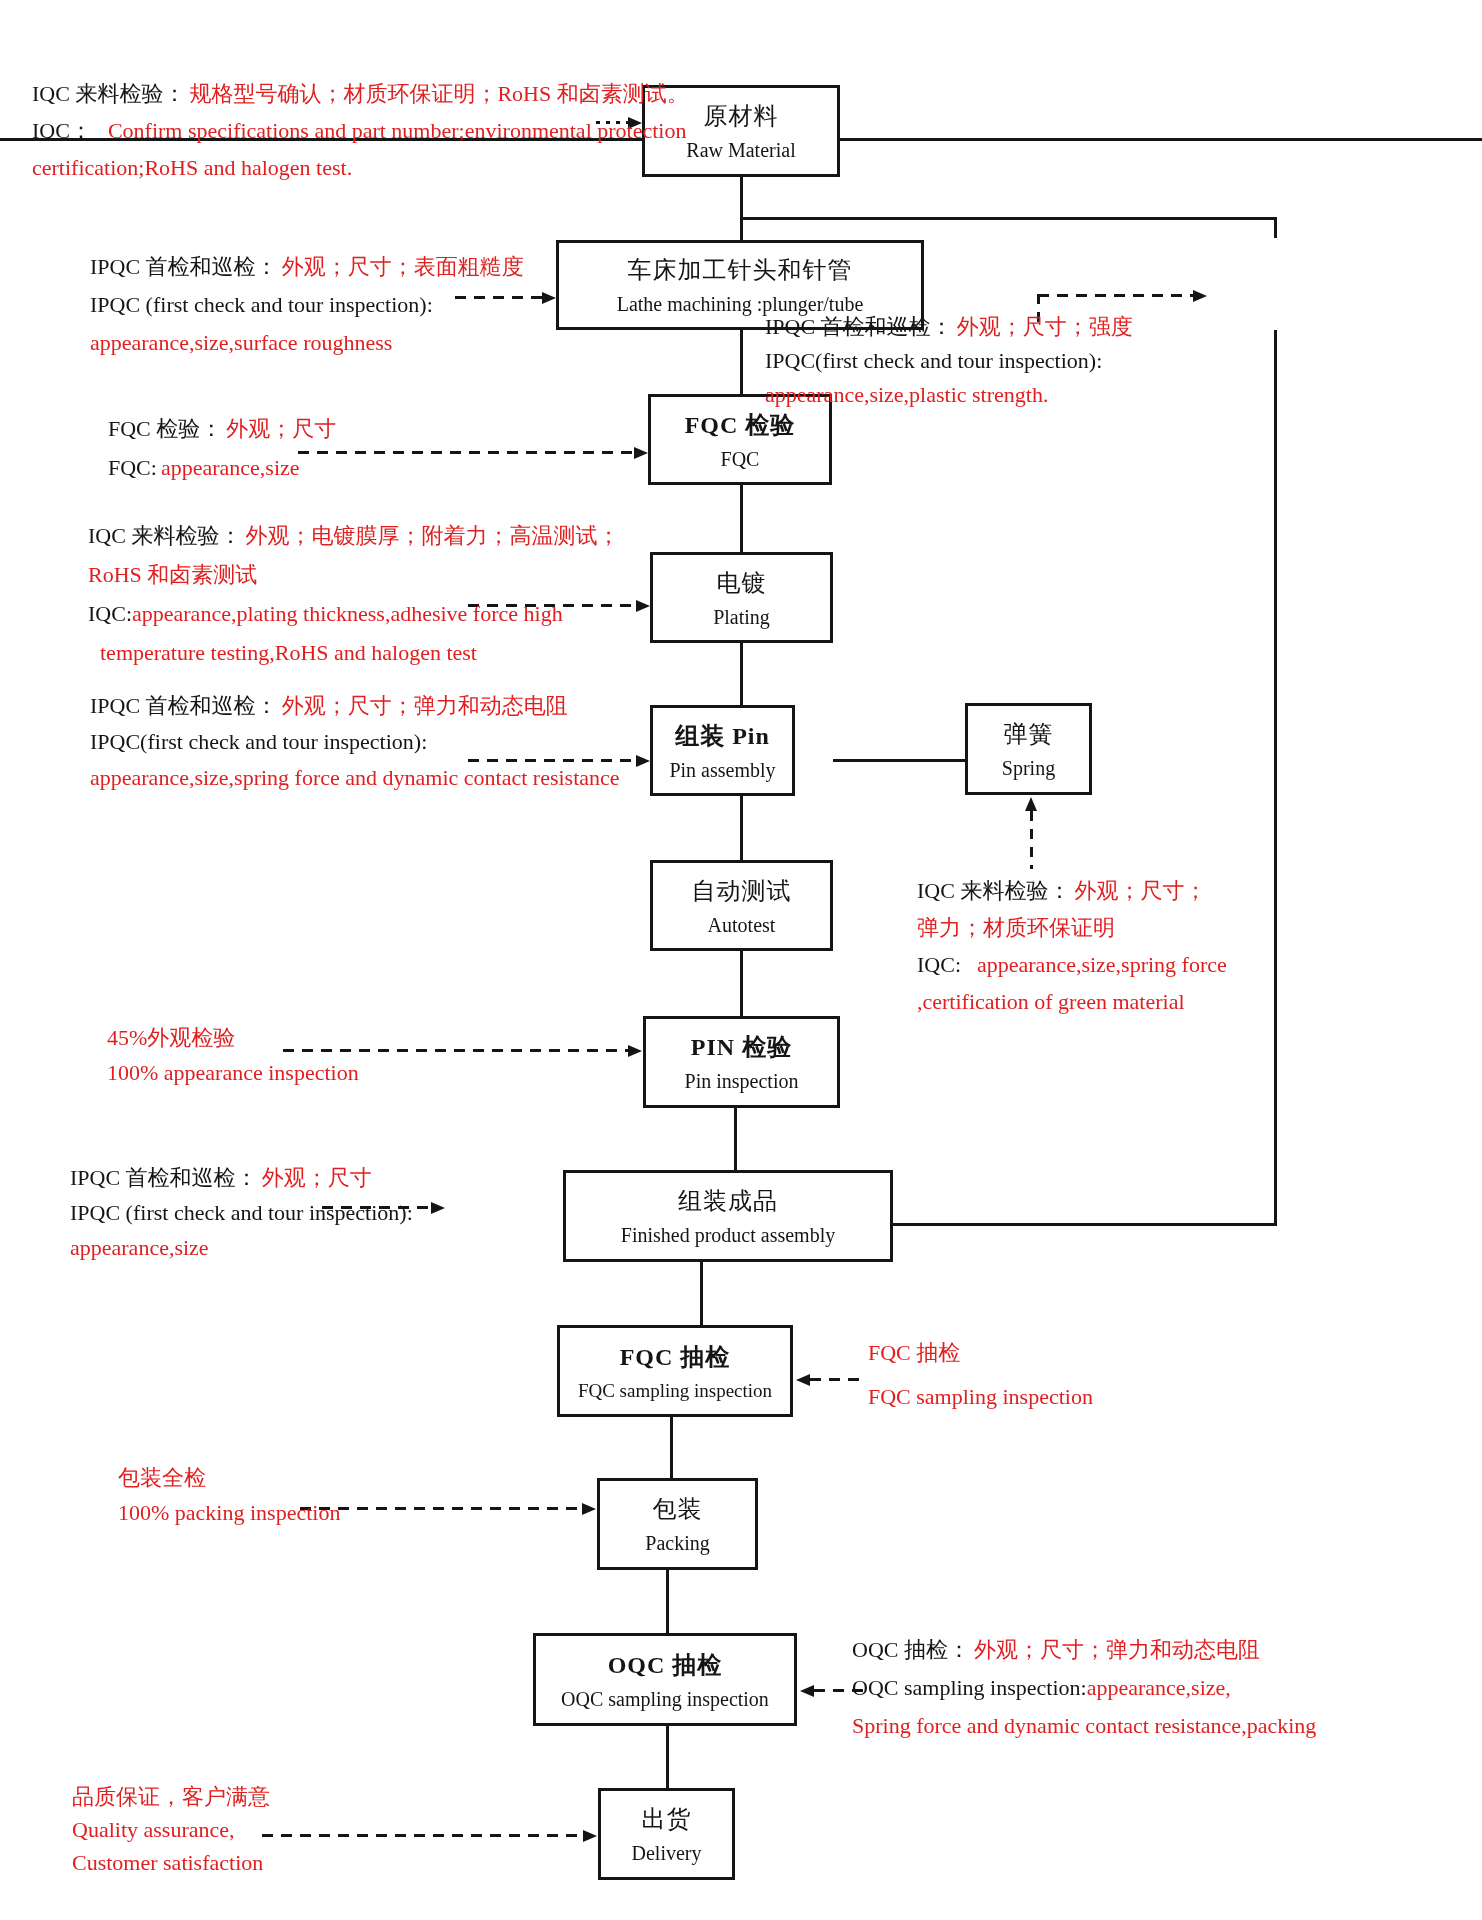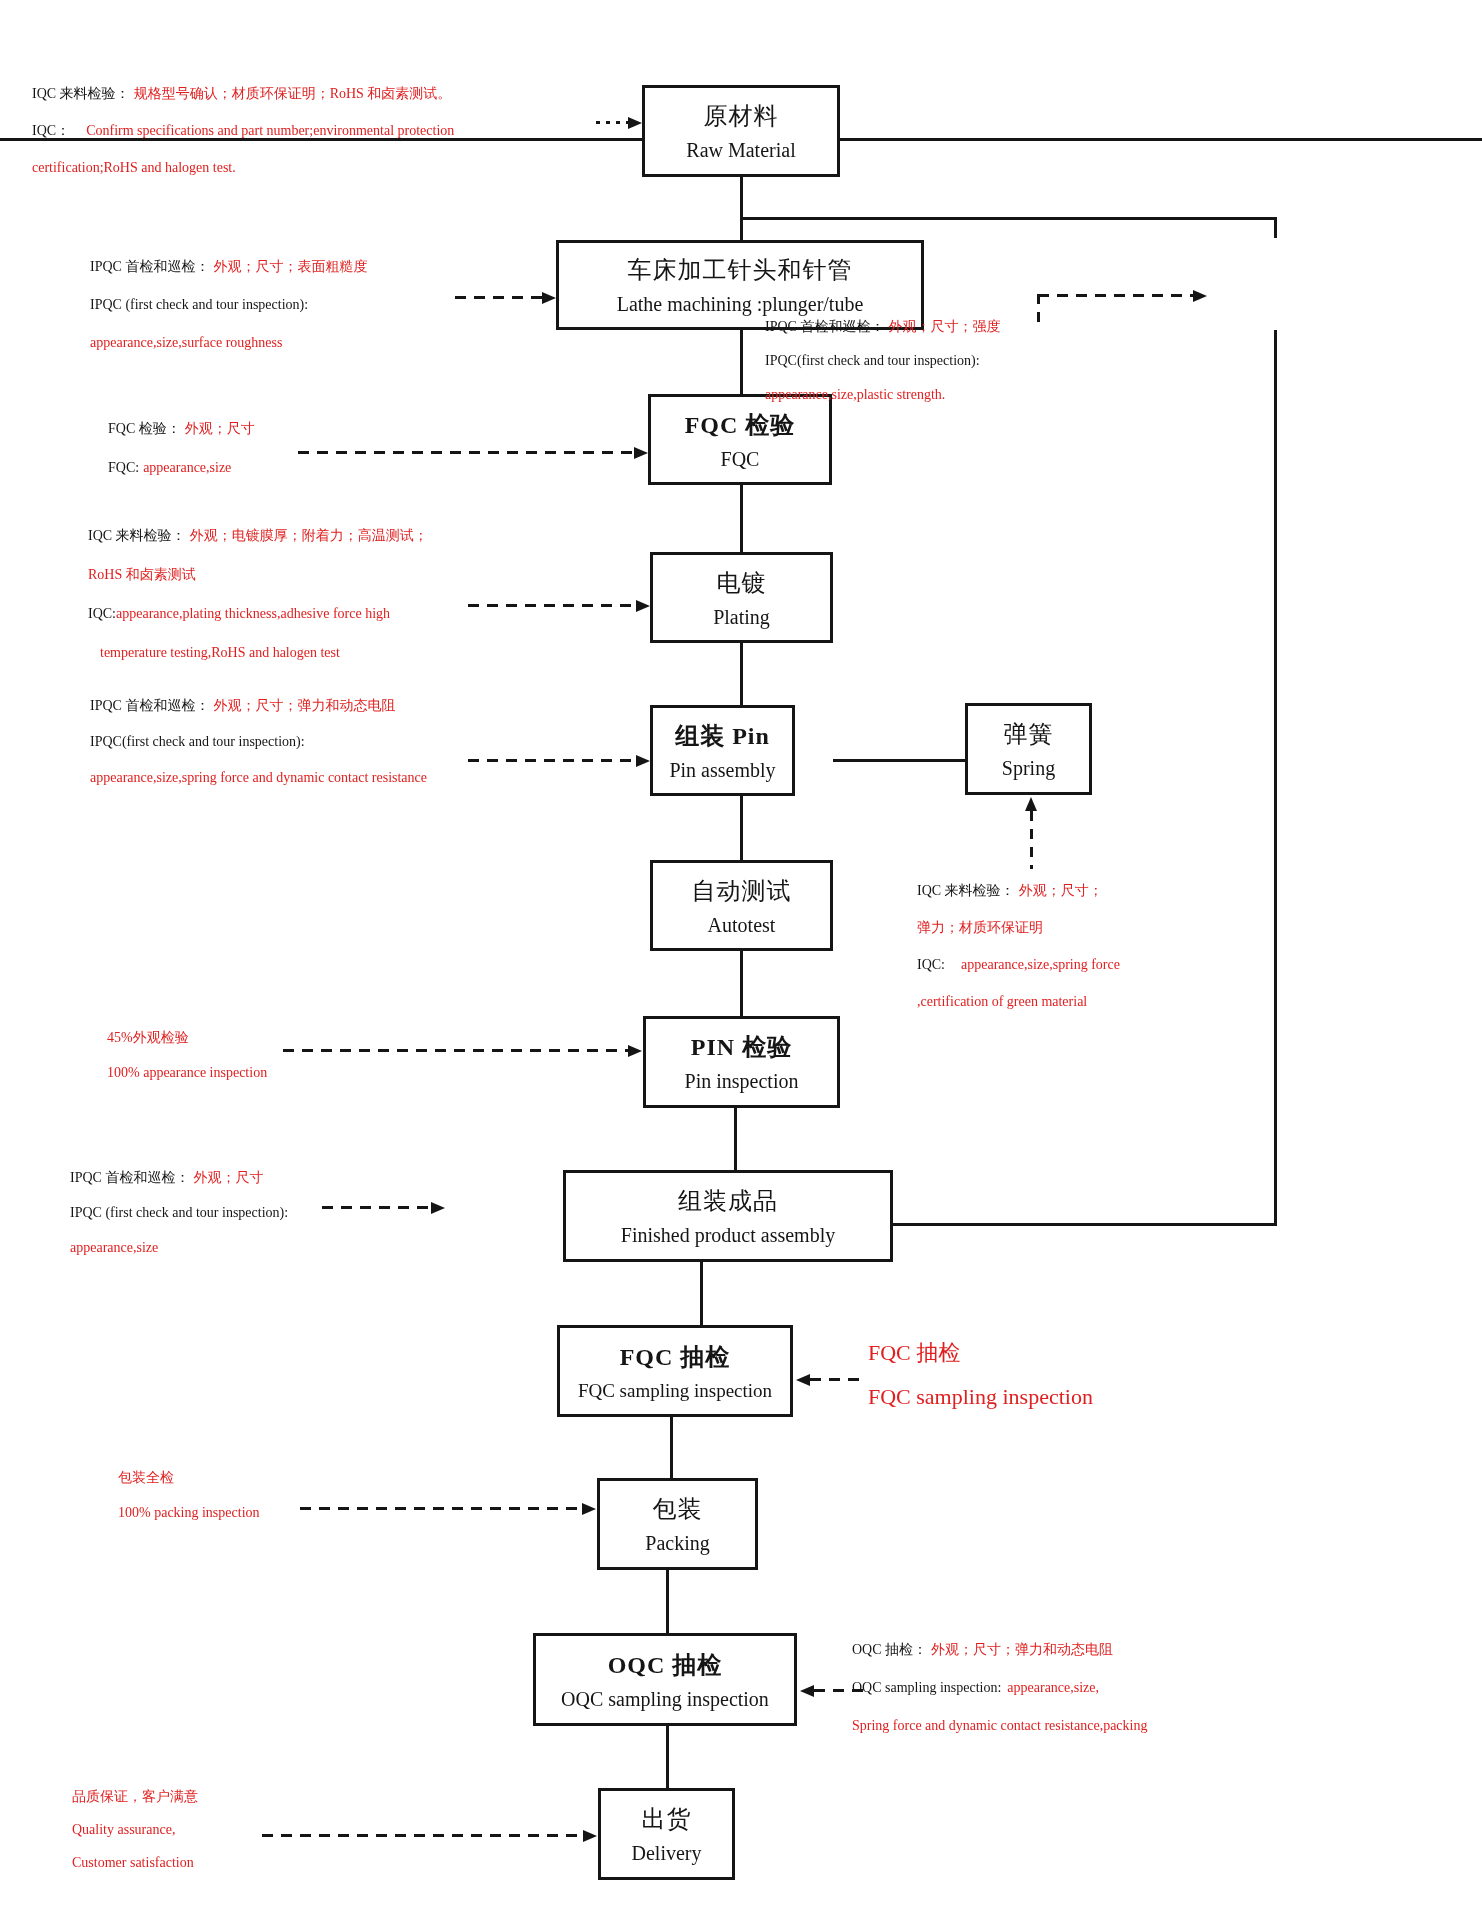--- a/index.html
+++ b/index.html
@@ -25,21 +25,21 @@
   .vdash{position:absolute;width:3px;z-index:2;
     background:repeating-linear-gradient(180deg,#151515 0 10px,transparent 10px 18px);}
   .hdot{position:absolute;height:3px;z-index:2;
     background:repeating-linear-gradient(90deg,#151515 0 4px,transparent 4px 10px);}
   
   .tri{position:absolute;width:0;height:0;z-index:2;}
   .tri-r{border-top:6px solid transparent;border-bottom:6px solid transparent;border-left:14px solid #151515;}
   .tri-l{border-top:6px solid transparent;border-bottom:6px solid transparent;border-right:14px solid #151515;}
   .tri-u{border-left:6px solid transparent;border-right:6px solid transparent;border-bottom:14px solid #151515;}
   
-  .ann{position:absolute;font-size:14px;white-space:nowrap;z-index:4;}
+  .ann{position:absolute;font-size:22px;white-space:nowrap;z-index:4;}
   .ann .ln{display:block;}
   .ann .k{color:#151515;}
   .ann .r{color:#e02020;}
   .ann .k{margin-right:4px;}
   .ann .gap{margin-right:16px;}
   .ann.big{font-size:22px;}
 </style>
 </head>
 <body>
 
@@ -229,21 +229,21 @@
     <div class="ln"><span class="r">FQC sampling inspection</span></div>
   </div>
 
   <div class="ann" style="left:118px;top:1460px;line-height:35px">
     <div class="ln"><span class="r">包装全检</span></div>
     <div class="ln"><span class="r">100% packing inspection</span></div>
   </div>
 
   <div class="ann" style="left:852px;top:1631px;line-height:38px">
     <div class="ln"><span class="k">OQC 抽检：</span><span class="r">外观；尺寸；弹力和动态电阻</span></div>
-    <div class="ln"><span class="k" style="margin-right:6px">OQC sampling inspection:</span><span class="r">appearance,size,</span></div>
+    <div class="ln"><span class="k" style="margin-right:0">OQC sampling inspection:</span><span class="r">appearance,size,</span></div>
     <div class="ln"><span class="r">Spring force and dynamic contact resistance,packing</span></div>
   </div>
 
   <div class="ann" style="left:72px;top:1780px;line-height:33px">
     <div class="ln"><span class="r">品质保证，客户满意</span></div>
     <div class="ln"><span class="r">Quality assurance,</span></div>
     <div class="ln"><span class="r">Customer satisfaction</span></div>
   </div>
 
 </div>

